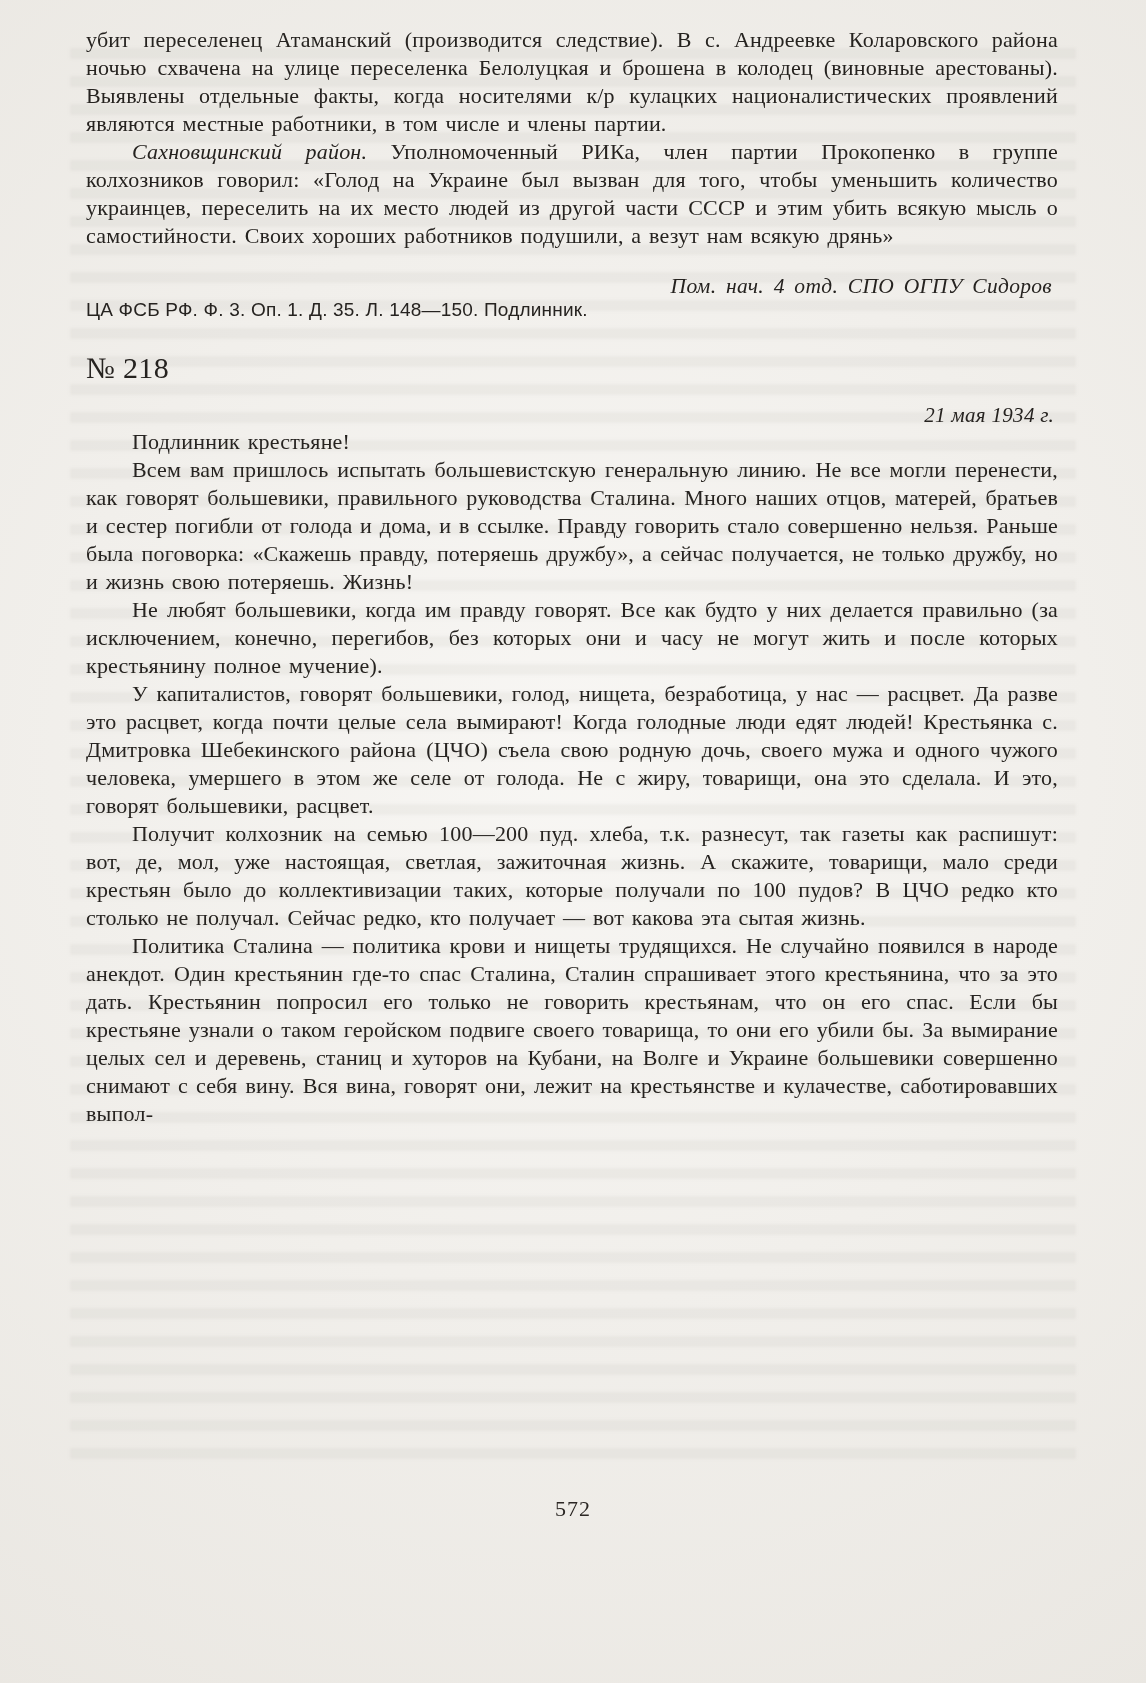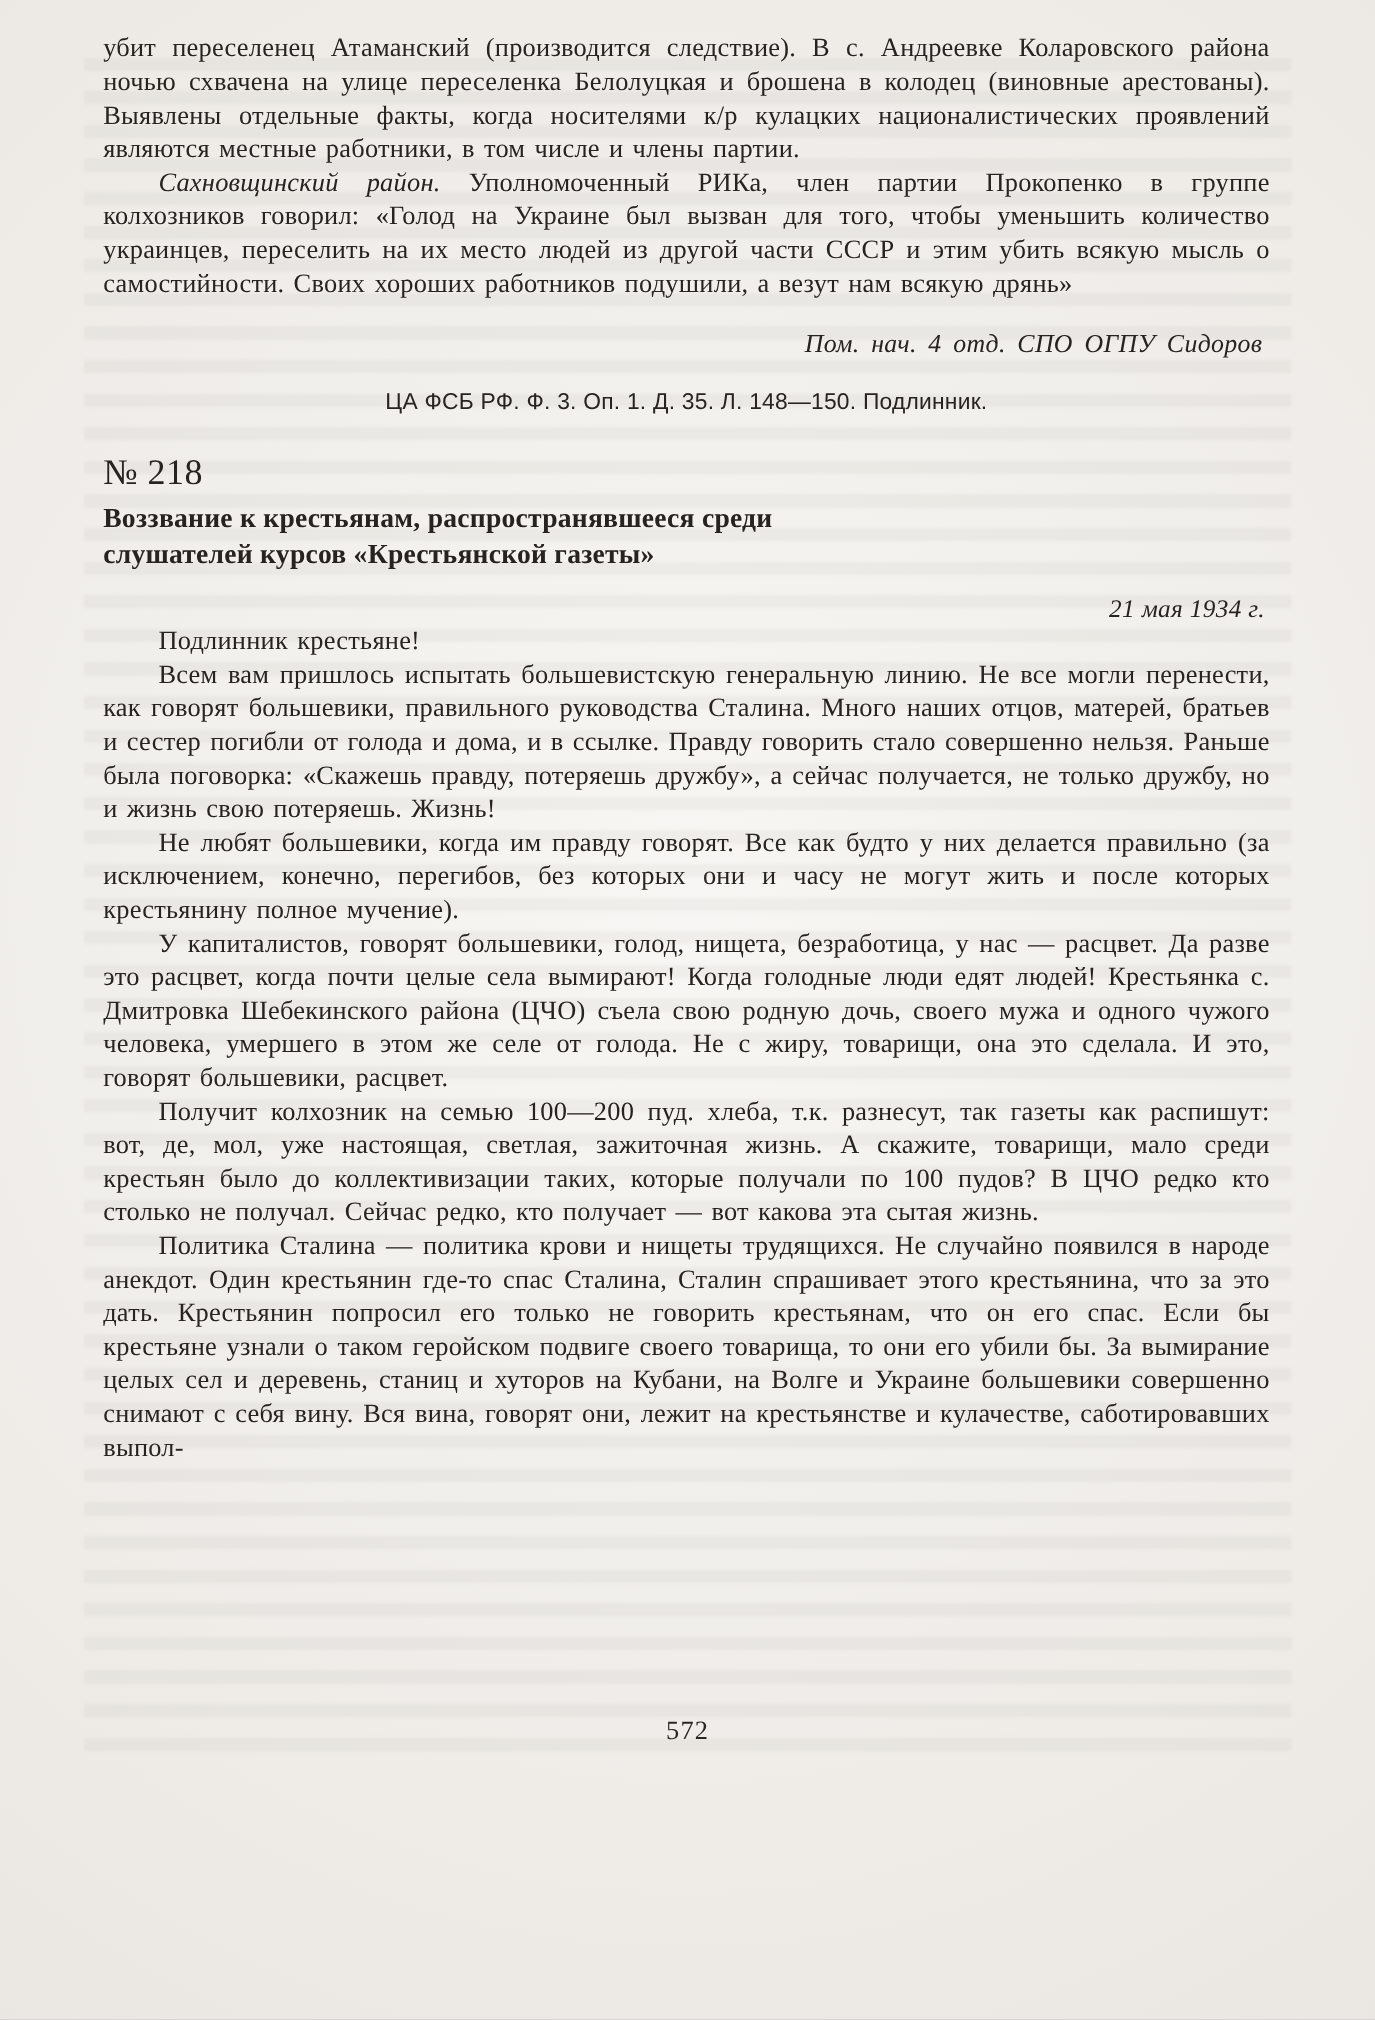--- a/index.html
+++ b/index.html
@@ -51,23 +51,21 @@
     font-style: italic;
     text-align: right;
     margin-top: 24px;
     padding-right: 6px;
     letter-spacing: 0.3px;
     word-spacing: 4px;
   }
   .archive {
     font-family: "Liberation Sans", sans-serif;
     font-size: 19px;
-    margin-top: 26px;
     letter-spacing: 0.2px;
-    text-align: center;
   }
   .doc-number {
     font-size: 30px;
     font-weight: normal;
     margin-top: 30px;
     letter-spacing: 0.4px;
   }
   .doc-title {
     font-size: 23px;
     font-weight: bold;
@@ -79,21 +77,21 @@
   .doc-date {
     font-size: 21px;
     font-style: italic;
     text-align: right;
     margin-top: 18px;
     padding-right: 4px;
     letter-spacing: 0.3px;
   }
   .page-number {
     position: absolute;
-    top: 1429px;
+    top: 1496px;
     left: 0;
     right: 0;
     text-align: center;
     font-size: 22px;
     letter-spacing: 1px;
     color: #2b2724;
   }
 </style>
 </head>
 <body>
@@ -107,21 +105,20 @@
 
     <p class="body-p"><span class="italic">Сахновщинский район.</span> <span>Уполномоченный РИКа, член партии Прокопенко в группе колхозников говорил: «Голод на Украине был вызван для того, чтобы уменьшить количество украинцев, переселить на их место людей из другой части СССР и этим убить всякую мысль о самостийности. Своих хороших работников подушили, а везут нам всякую дрянь»</span></p>
 
 
     <p class="signature">Пом. нач. 4 отд. СПО ОГПУ Сидоров</p>
 
     <p class="archive">ЦА ФСБ РФ. Ф. 3. Оп. 1. Д. 35. Л. 148—150. Подлинник.</p>
 
     <p class="doc-number">№ 218</p>
 
-    <p class="doc-title">Воззвание к крестьянам, распространявшееся среди слушателей курсов «Крестьянской газеты»</p>
 
     <p class="doc-date">21 мая 1934 г.</p>
 
     <p class="body-p">Подлинник крестьяне!</p>
 
     <p class="body-p">Всем вам пришлось испытать большевистскую генеральную линию. Не все могли перенести, как говорят большевики, правильного руководства Сталина. Много наших отцов, матерей, братьев и сестер погибли от голода и дома, и в ссылке. Правду говорить стало совершенно нельзя. Раньше была поговорка: «Скажешь правду, потеряешь дружбу», а сейчас получается, не только дружбу, но и жизнь свою потеряешь. Жизнь!</p>
 
     <p class="body-p">Не любят большевики, когда им правду говорят. Все как будто у них делается правильно (за исключением, конечно, перегибов, без которых они и часу не могут жить и после которых крестьянину полное мучение).</p>
 
     <p class="body-p">У капиталистов, говорят большевики, голод, нищета, безработица, у нас — расцвет. Да разве это расцвет, когда почти целые села вымирают! Когда голодные люди едят людей! Крестьянка с. Дмитровка Шебекинского района (ЦЧО) съела свою родную дочь, своего мужа и одного чужого человека, умершего в этом же селе от голода. Не с жиру, товарищи, она это сделала. И это, говорят большевики, расцвет.</p>

